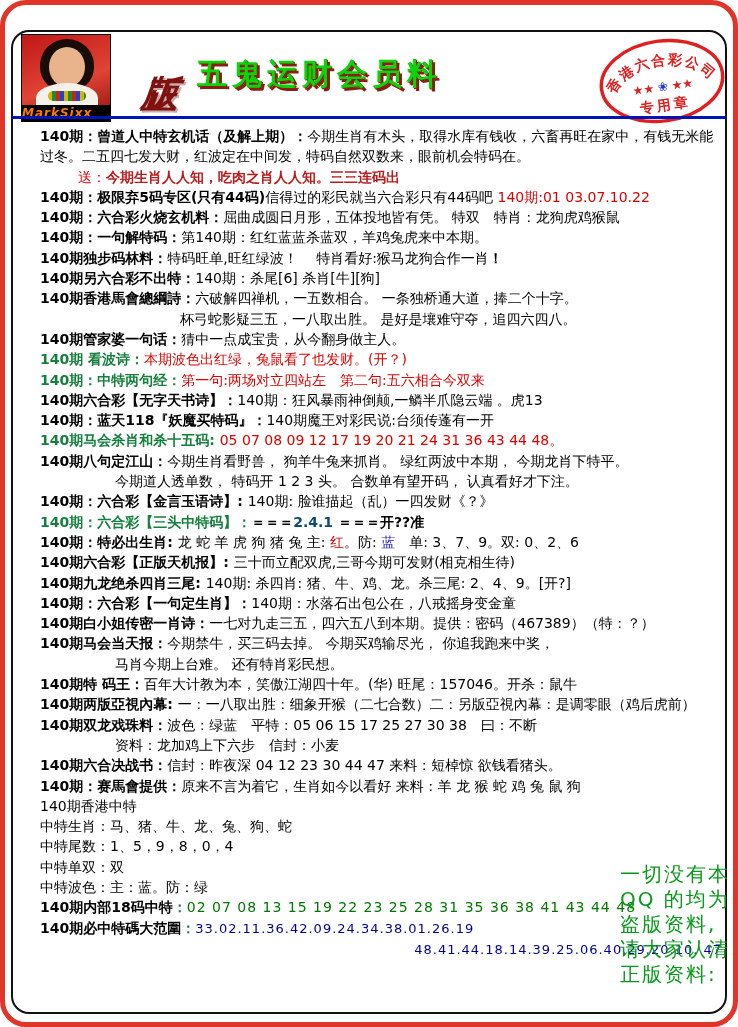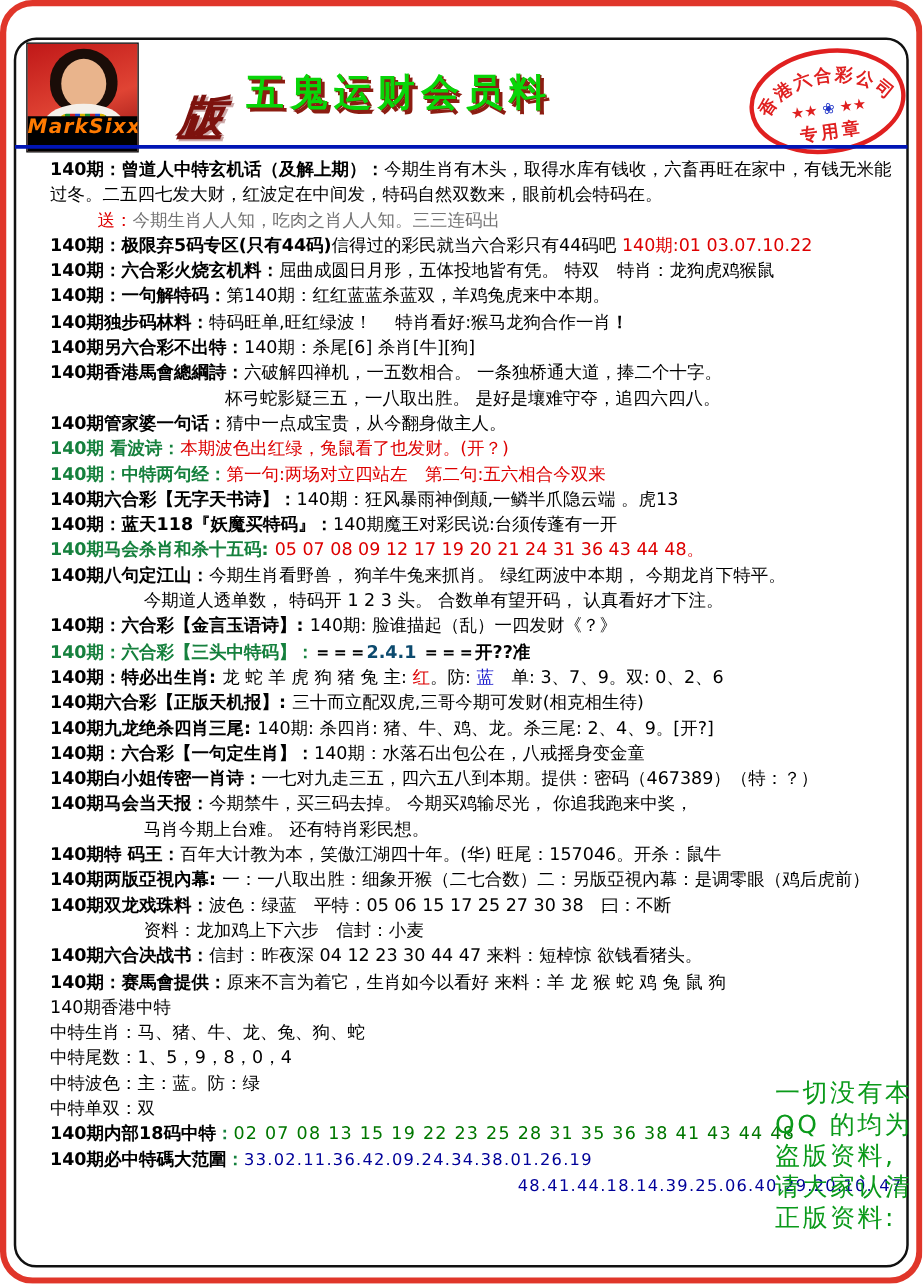--- a/index.html
+++ b/index.html
@@ -10,39 +10,39 @@
   
   .black-frame{position:absolute;left:11px;right:11px;top:30px;bottom:13px;border:2px solid #111;border-radius:18px;}
   
   .photo{position:absolute;left:21px;top:34px;width:88px;height:86px;border:1px solid #000;
          background:linear-gradient(160deg,#c01818 0%,#e04434 55%,#8e0f0f 100%);overflow:hidden;}
   .photo .hair{position:absolute;left:18px;top:4px;width:54px;height:52px;border-radius:50% 50% 45% 45%;background:#1a0d08;}
   .photo .face{position:absolute;left:27px;top:12px;width:36px;height:40px;border-radius:50%;background:#e9b48c;}
   .photo .collar{position:absolute;left:14px;top:48px;width:62px;height:30px;border-radius:50% 50% 0 0;background:#f4f0ea;}
   .photo .beads{position:absolute;left:26px;top:56px;width:38px;height:10px;border-radius:6px;
         background:repeating-linear-gradient(90deg,#d6b400 0 4px,#1d8e2c 4px 8px,#c92222 8px 12px,#2244cc 12px 16px);}
-  .photo .strip{position:absolute;left:0;right:0;bottom:0;height:28px;background:#000;color:#ff7a00;
-        font-style:italic;font-weight:bold;font-size:16px;text-align:left;line-height:16px;letter-spacing:1px;}
+  .photo .strip{position:absolute;left:0;right:0;bottom:0;height:16px;background:#000;color:#ff7a00;
+        font-style:italic;font-weight:bold;font-size:12px;text-align:left;line-height:16px;letter-spacing:1px;}
   .zhengban{position:absolute;left:121px;top:52px;width:58px;height:70px;writing-mode:vertical-rl;
         font-size:36px;font-weight:bold;font-style:italic;color:#7d120e;letter-spacing:-6px;
         transform:rotate(6deg) skewY(-6deg);text-shadow:2px 2px 0 #caa;line-height:1;}
   .main-title{position:absolute;left:168px;top:54px;width:430px;font-size:30px;font-weight:bold;
         color:#09d509;letter-spacing:5px;white-space:nowrap;
         text-shadow:3px 3px 0 #8c1d12,1px 1px 0 #8c1d12;margin-left:29px;}
   .seal{position:absolute;left:596px;top:35px;width:132px;height:92px;transform:rotate(-8deg);}
   .blue-sep{position:absolute;left:12px;right:12px;top:116px;height:3px;background:#0015b5;}
   
   .doc{position:absolute;left:12px;right:12px;top:121px;bottom:15px;padding:5px 4px 0 28px;overflow:hidden;
         font-size:14px;color:#000;}
   .line{line-height:20.3px;min-height:20.3px;white-space:normal;}
   .n{color:#000;}
   .b{color:#000;font-weight:bold;}
   .r{color:#dd0000;}
   .rb{color:#15803d;font-weight:bold;}
-  .g{color:#737373;}
+  .g{color:#b91c1c;font-weight:bold;}
   .gb{color:#009900;font-weight:bold;}
   .bl{color:#1616cc;}
   .blb{color:#0c4a6e;font-weight:bold;}
   .ng{color:#007700;letter-spacing:1px;}
   .nb{color:#000199;font-size:13px;letter-spacing:1px;}
   .cols{display:flex;}
   .col-left{width:305px;flex:none;}
   .col-right{flex:1;}
   .side-note{position:absolute;left:620px;top:862px;width:112px;font-size:20px;font-weight:normal;
         color:#0a9a1a;line-height:25px;letter-spacing:2px;}
@@ -113,22 +113,22 @@
         <div class="line"><span class="b">140期双龙戏珠料：</span><span class="n">波色：绿蓝　平特：05 06 15 17 25 27 30 38　曰：不断</span></div>
         <div class="line" style="padding-left: 75px;"><span class="n">资料：龙加鸡上下六步　信封：小麦</span></div>
         <div class="line"><span class="b">140期六合决战书：</span><span class="n">信封：昨夜深 04 12 23 30 44 47 来料：短棹惊 欲钱看猪头。</span></div>
         <div class="line"><span class="b">140期：赛馬會提供：</span><span class="n">原来不言为着它，生肖如今以看好 来料：羊 龙 猴 蛇 鸡 兔 鼠 狗</span></div>
       </div>
     <div class="cols">
       <div id="right-col" class="col-right">
           <div class="line"><span class="n">140期香港中特</span></div>
           <div class="line"><span class="n">中特生肖：马、猪、牛、龙、兔、狗、蛇</span></div>
           <div class="line"><span class="n">中特尾数：1、5，9，8，0，4</span></div>
+          <div class="line"><span class="n">中特单双：双</span></div>
           <div class="line"><span class="n">中特波色：主：蓝。防：绿</span></div>
-          <div class="line"><span class="n">中特单双：双</span></div>
         </div>
     </div>
     <div id="bottom-lines">
         <div class="line"><span class="b">140期内部18码中特</span><span class="rb">：</span><span class="ng">02 07 08 13 15 19 22 23 25 28 31 35 36 38 41 43 44 48</span></div>
         <div class="line"><span class="b">140期必中特碼大范圍</span><span class="rb">：</span><span class="nb">33.02.11.36.42.09.24.34.38.01.26.19</span></div>
         <div class="line" style="padding-left: 160px; text-align: right;"><span class="nb">48.41.44.18.14.39.25.06.40.29.20.10.  47</span></div>
       </div>
   </div>
 
   <div class="side-note">一切没有本QQ 的均为盗版资料,请大家认清正版资料:</div>

